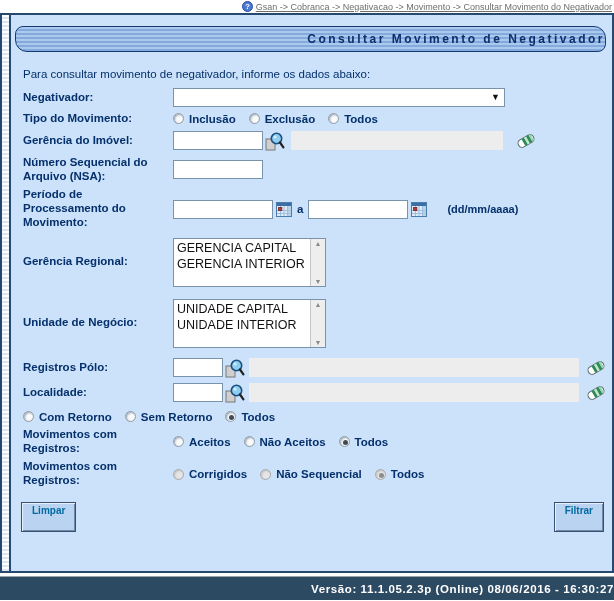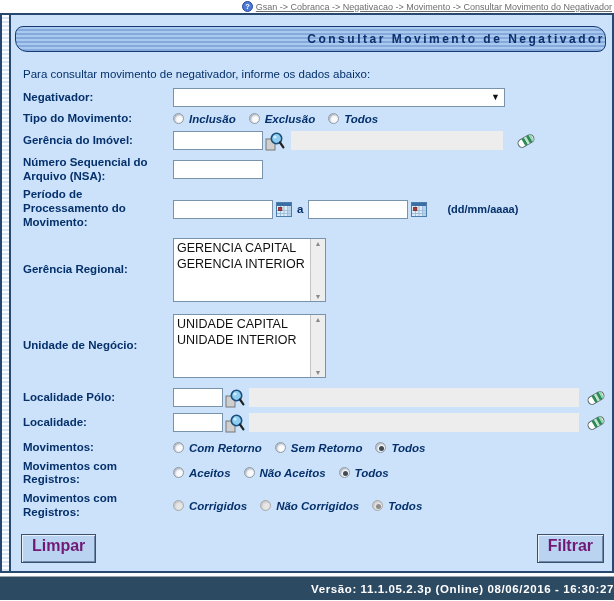--- a/index.html
+++ b/index.html
@@ -32,37 +32,37 @@
   .row{display:flex;align-items:center;margin-top:5px;padding-left:10px;}
   .lbl{width:150px;min-width:150px;font-size:11.5px;font-weight:bold;color:var(--label-text,#05306b);line-height:1.2;padding-right:12px;}
   .fieldwrap{display:flex;align-items:center;}
   input.tin{border:1px solid #7a93ad;height:19px;font-size:12px;padding:1px 3px;background:#fff;font-family:inherit;}
   .selectbox{width:332px;height:19px;background:#fff;border:1px solid #7a93ad;position:relative;cursor:pointer;}
   .selectbox .arrow{position:absolute;right:4px;top:4px;font-size:9px;line-height:9px;color:#111;}
   .graybox{height:19px;background:var(--readonly-bg,#ededed);}
   .icon-btn{display:inline-flex;align-items:center;cursor:pointer;line-height:0;}
   
   .rgroup{display:flex;align-items:center;font-size:11.5px;font-weight:bold;color:var(--label-text,#05306b);}
-  .ropt{display:flex;align-items:flex-start;margin-right:13px;cursor:pointer;font-style:italic;}
+  .ropt{display:flex;align-items:center;margin-right:13px;cursor:pointer;}
   .radio{width:11px;height:11px;min-width:11px;border-radius:50%;background:#fbfbfb;border:1px solid #8e9aa6;
     box-shadow:inset 1px 1px 2px rgba(80,100,130,.55);display:inline-block;position:relative;margin-right:5px;}
   .radio.checked::after{content:"";position:absolute;left:3px;top:3px;width:5px;height:5px;border-radius:50%;background:#3f4a55;}
   .rgroup.disabled .radio{background:#e6e6e6;box-shadow:inset 1px 1px 2px rgba(120,120,120,.35);border-color:#a8a8a8;}
   .rgroup.disabled .radio.checked::after{background:#8d8d8d;}
   
-  .listbox{position:relative;width:153px;height:64px;background:#fff;border:1px solid #7a93ad;overflow:hidden;}
+  .listbox{position:relative;width:153px;height:49px;background:#fff;border:1px solid #7a93ad;overflow:hidden;}
   .listbox .opts{padding:1px 3px;font-size:12.5px;color:#111;line-height:1.3;white-space:nowrap;}
   .listbox .sb{position:absolute;right:0;top:0;width:15px;height:100%;background:#eeeeee;border-left:1px solid #c5c5c5;
     display:flex;flex-direction:column;justify-content:space-between;align-items:center;padding:1px 0;}
   .listbox .sb span{font-size:7px;color:#8a8a8a;line-height:7px;cursor:pointer;}
   
   .actions{display:flex;justify-content:space-between;margin-top:14px;padding:0 4px 0 8px;}
   .btn{background:var(--button-bg,#b9d3f0);border:1px solid #39506e;
     box-shadow:inset 1px 1px 0 #e8f1fb, inset -1px -1px 0 #7189a8;
-    color:#701a75;font-weight:bold;font-size:16px;padding:2px 10px 7px;font-family:inherit;cursor:pointer;}
+    color:#0369a1;font-weight:bold;font-size:10px;padding:2px 10px 15px;font-family:inherit;cursor:pointer;}
   
   .footer-gap{height:4px;background:#fff;border-bottom:1px solid #98a4b0;}
   .footer{height:23px;background:var(--footer-bg,#2d4a63);display:flex;align-items:center;justify-content:flex-end;}
   .footer span{color:#fff;font-weight:bold;font-size:11.5px;letter-spacing:.6px;}
   .sep-a{margin:0 5px;font-size:11.5px;font-weight:bold;color:var(--label-text,#05306b);}
   .hint{margin-left:20px;font-size:11px;font-weight:bold;color:var(--label-text,#05306b);}
   .ml2{margin-left:2px;} .ml3{margin-left:3px;} .ml4{margin-left:4px;} .ml6{margin-left:6px;} .ml12{margin-left:12px;}
   .mt8{margin-top:8px;} .mt10{margin-top:10px;} .mt12{margin-top:12px;}
 </style>
 </head>
@@ -196,21 +196,21 @@
           <div>UNIDADE INTERIOR</div>
         </div>
         <div class="sb">
             <span>▲</span>
             <span>▼</span>
           </div>
       </div>
     </div>
 
     <div class="row mt10">
-      <div class="lbl">Localidade Pólo:</div>
+      <div class="lbl">Registros Pólo:</div>
       <div class="fieldwrap">
         <input class="tin" style="width: 50px;" value="">
         <span class="icon-btn ml2">
           <svg width="20" height="20" viewBox="0 0 20 20">
             <rect x="1" y="8" width="9" height="11" fill="#cfcfcf" stroke="#777" stroke-width="1"></rect>
             <circle cx="11.5" cy="7.5" r="5.2" fill="#8ecdf0" stroke="#1c4f7e" stroke-width="1.6"></circle>
             <circle cx="10" cy="6" r="1.6" fill="#d8f1fc" opacity="0.9"></circle>
             <line x1="15" y1="11.5" x2="18.4" y2="16.4" stroke="#222" stroke-width="2.2" stroke-linecap="round"></line>
           </svg>
         </span>
@@ -250,21 +250,20 @@
               <rect x="11" y="6.2" width="2.2" height="7.6" fill="#bfe8d2"></rect>
               <rect x="13.2" y="6.2" width="3" height="7.6" fill="#2f8a57"></rect>
               <rect x="16.2" y="6.4" width="1.9" height="7.2" fill="#8fd4ae"></rect>
             </g>
           </svg>
         </span>
       </div>
     </div>
 
     <div class="row mt8">
-      <div class="lbl">Movimentos:</div>
       <div class="rgroup">
         <span class="ropt">
             <span class="radio"></span>
             <span>Com Retorno</span>
           </span>
         <span class="ropt">
             <span class="radio"></span>
             <span>Sem Retorno</span>
           </span>
         <span class="ropt">
@@ -294,21 +293,21 @@
 
     <div class="row">
       <div class="lbl">Movimentos com Registros:</div>
       <div class="rgroup disabled">
         <span class="ropt">
             <span class="radio"></span>
             <span>Corrigidos</span>
           </span>
         <span class="ropt">
             <span class="radio"></span>
-            <span>Não Corrigidos</span>
+            <span>Não Sequencial</span>
           </span>
         <span class="ropt">
             <span class="radio checked"></span>
             <span>Todos</span>
           </span>
       </div>
     </div>
 
     <div class="actions">
       <button class="btn">Limpar</button>

